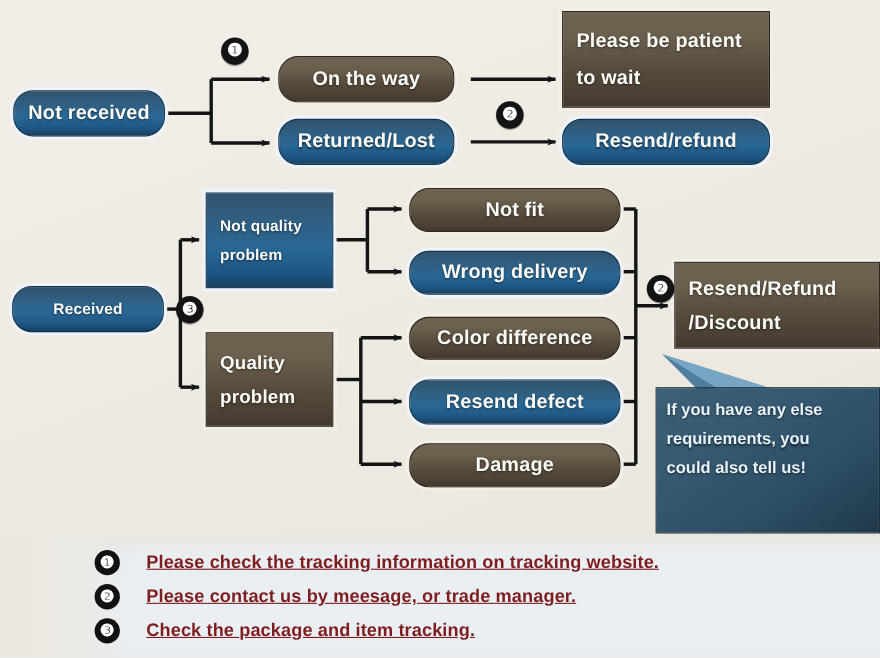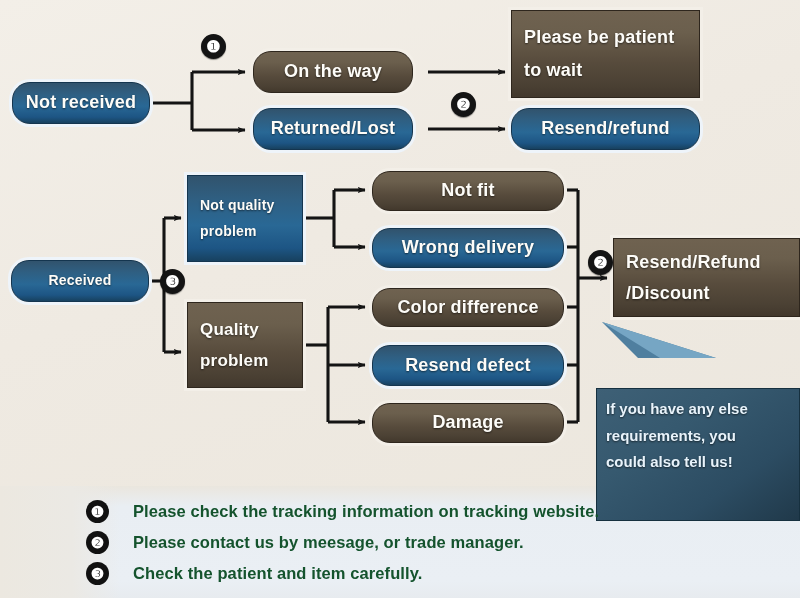--- a/index.html
+++ b/index.html
@@ -50,21 +50,20 @@
 
   
   .callout{
     position:absolute;left:596px;top:352px;width:204px;height:133px;
     background:linear-gradient(145deg,#3e6076 0%,#36596f 35%,#2c4c62 70%,#20394a 100%);
     border:1px solid #16303f;
     color:#e8f3fb;font-weight:bold;font-size:15px;line-height:1.78;
     text-shadow:0 1px 2px rgba(0,0,0,.6);
     box-sizing:border-box;padding:7px 0 1px 9px;
     z-index:6;
-    margin-top:36px;
   }
   .callout-tail{
     position:absolute;left:598px;top:318px;width:120px;height:42px;z-index:5;
   }
 
   
   svg.wires{position:absolute;left:0;top:0;width:800px;height:598px;z-index:3;}
 
   
   .marker{
@@ -80,22 +79,22 @@
   
   .legend{position:absolute;left:86px;top:496px;width:660px;z-index:7;}
   .legend-row{display:flex;align-items:center;height:31px;}
   .legend-bullet{
     width:23px;height:23px;border-radius:50%;background:#111111;color:#fff;
     display:flex;align-items:center;justify-content:center;
     font-family:"Liberation Serif", serif;font-weight:bold;font-size:15px;
     flex:0 0 auto;
   }
   .legend-text{
-    margin-left:24px;color:#14532d;font-weight:bold;font-size:16.5px;
-    font-family:"Liberation Sans", sans-serif;letter-spacing:.1px;white-space:nowrap;
+    margin-left:24px;color:#7f1d1d;font-weight:bold;font-size:16.5px;
+    font-family:"Liberation Sans", sans-serif;letter-spacing:.1px;white-space:nowrap;text-decoration:underline;
   }
 </style>
 </head>
 <body>
 
 <div id="stage">
 
   <div class="bg-top"></div>
   <div class="bg-legend"></div>
 
@@ -229,17 +228,17 @@
     <div class="legend-row">
       <div class="legend-bullet">❶</div>
       <div class="legend-text">Please check the tracking information on tracking website.</div>
     </div>
     <div class="legend-row">
       <div class="legend-bullet">❷</div>
       <div class="legend-text">Please contact us by meesage, or trade manager.</div>
     </div>
     <div class="legend-row">
       <div class="legend-bullet">❸</div>
-      <div class="legend-text">Check the patient and item carefully.</div>
+      <div class="legend-text">Check the package and item tracking.</div>
     </div>
   </div>
 
 </div>
 
 </body></html>

